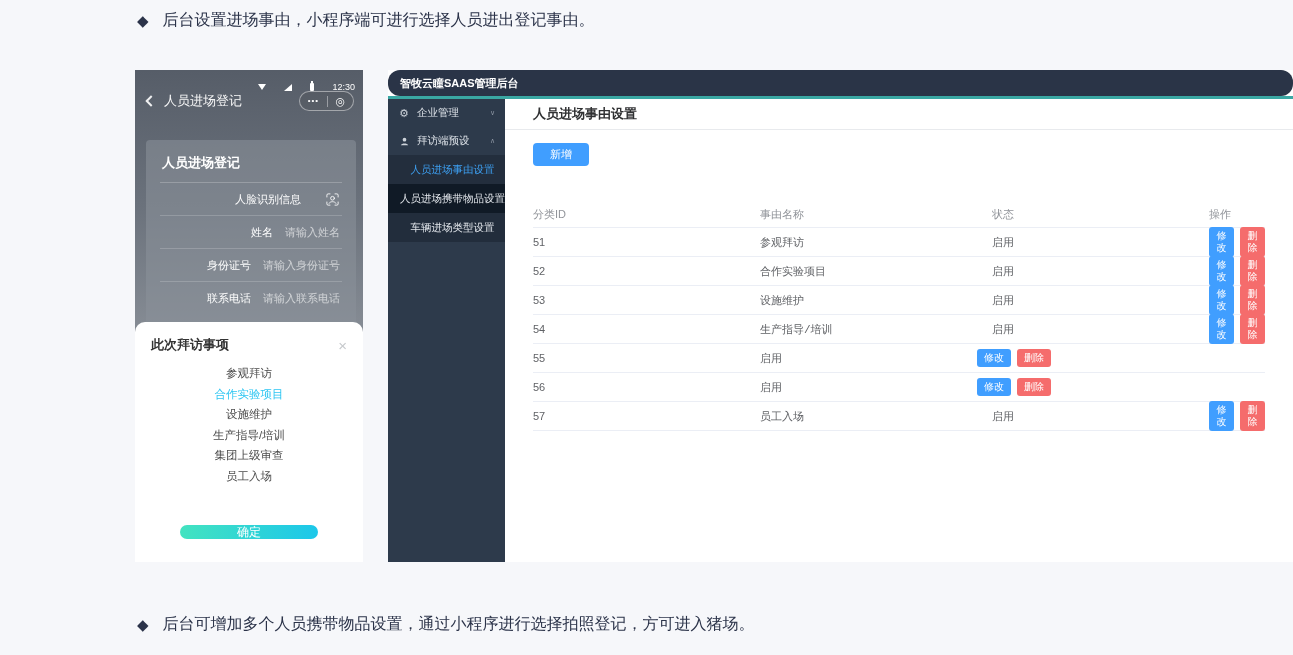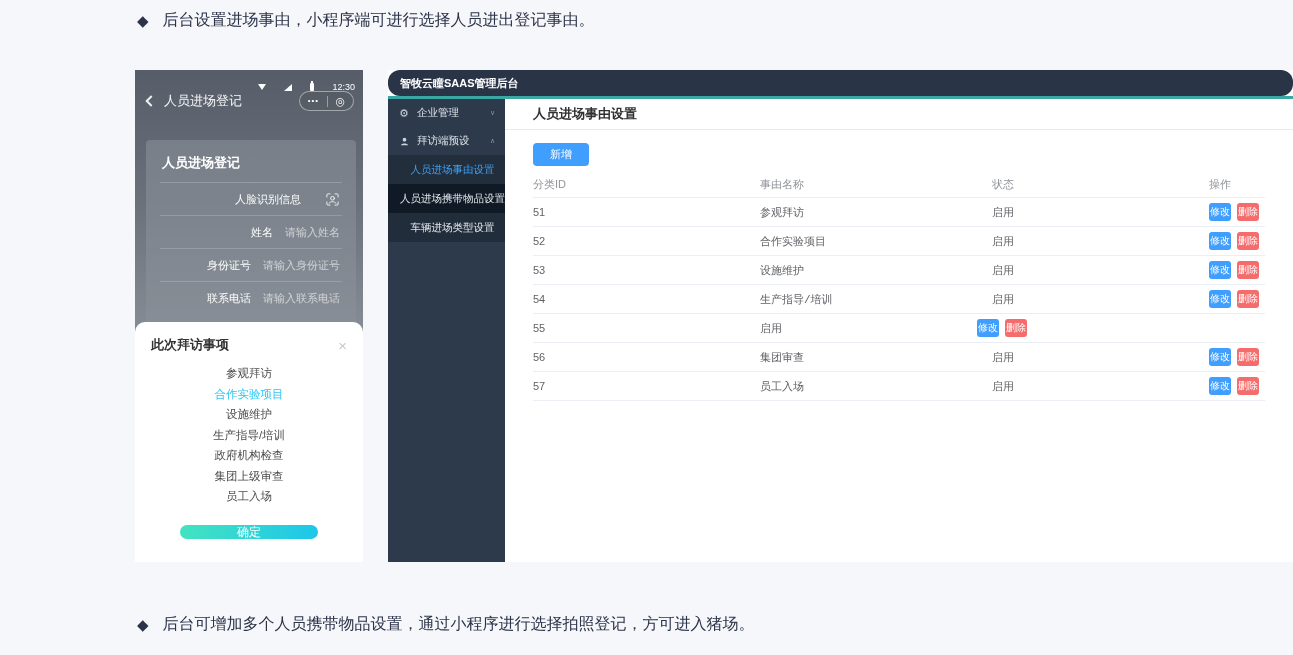--- a/index.html
+++ b/index.html
@@ -77,27 +77,27 @@
               text-align:center; padding-left:12px; white-space:nowrap; }
   .sub-item.active { color:#3d9ff0; background:#232e3d; }
   .sub-item.dark { background:#101a26; }
 
   .content { flex:1; background:#fff; display:flex; flex-direction:column; min-width:0; }
   .page-head { height:31px; border-bottom:1px solid #e8eaed; display:flex; align-items:center;
                padding-left:28px; font-size:13px; font-weight:bold; color:#303133; flex:none; }
   .content-pad { padding:13px 28px 0; }
   .add-btn { display:inline-block; background:#409EFF; color:#fff; font-size:11px;
              padding:4px 17px; border-radius:4px; }
-  .table { margin-top:5px; width:732px; }
+  .table { margin-top:35px; width:732px; }
   .t-row { display:flex; align-items:center; border-bottom:1px solid #ebeef5; }
   .t-head { height:27px; color:#909399; font-size:11px; }
   .t-body { height:29px; color:#606266; font-size:11px; }
   .c-id { width:227px; } .c-name { width:232px;font-family:Liberation Mono, monospace; } .c-status { width:217px; }
   .c-op { flex:1; display:flex; gap:6px; }
-  .op-btn { border:none; color:#fff; font-size:10px; padding:3px 1px; border-radius:3px;
+  .op-btn { border:none; color:#fff; font-size:10px; padding:3px 7px; border-radius:3px;
             font-family:inherit; line-height:1.2; }
   .btn-edit { background:#409EFF; }
   .btn-del { background:#F56C6C; }
 </style>
 </head>
 <body>
 
 <div class="page">
 
   <div class="note note-top">
@@ -180,23 +180,20 @@
           </div>
 
           <div class="option">
             <span>设施维护</span>
           </div>
 
           <div class="option">
             <span>生产指导/培训</span>
           </div>
 
-          <div class="option">
-            <span>政府机构检查</span>
-          </div>
 
           <div class="option">
             <span>集团上级审查</span>
           </div>
 
           <div class="option">
             <span>员工入场</span>
           </div>
         </div>
       <div class="confirm">确定</div>
@@ -301,21 +298,20 @@
                   <span class="c-id">55</span>
                   <span class="c-status">启用</span>
                   <span class="c-op">
                     <button class="op-btn btn-edit">修改</button>
                     <button class="op-btn btn-del">删除</button>
                   </span>
                 </div>
 
                 <div class="t-row t-body">
                   <span class="c-id">56</span>
-                  <span class="c-name">集团审查</span>
                   <span class="c-status">启用</span>
                   <span class="c-op">
                     <button class="op-btn btn-edit">修改</button>
                     <button class="op-btn btn-del">删除</button>
                   </span>
                 </div>
 
                 <div class="t-row t-body">
                   <span class="c-id">57</span>
                   <span class="c-name">员工入场</span>

